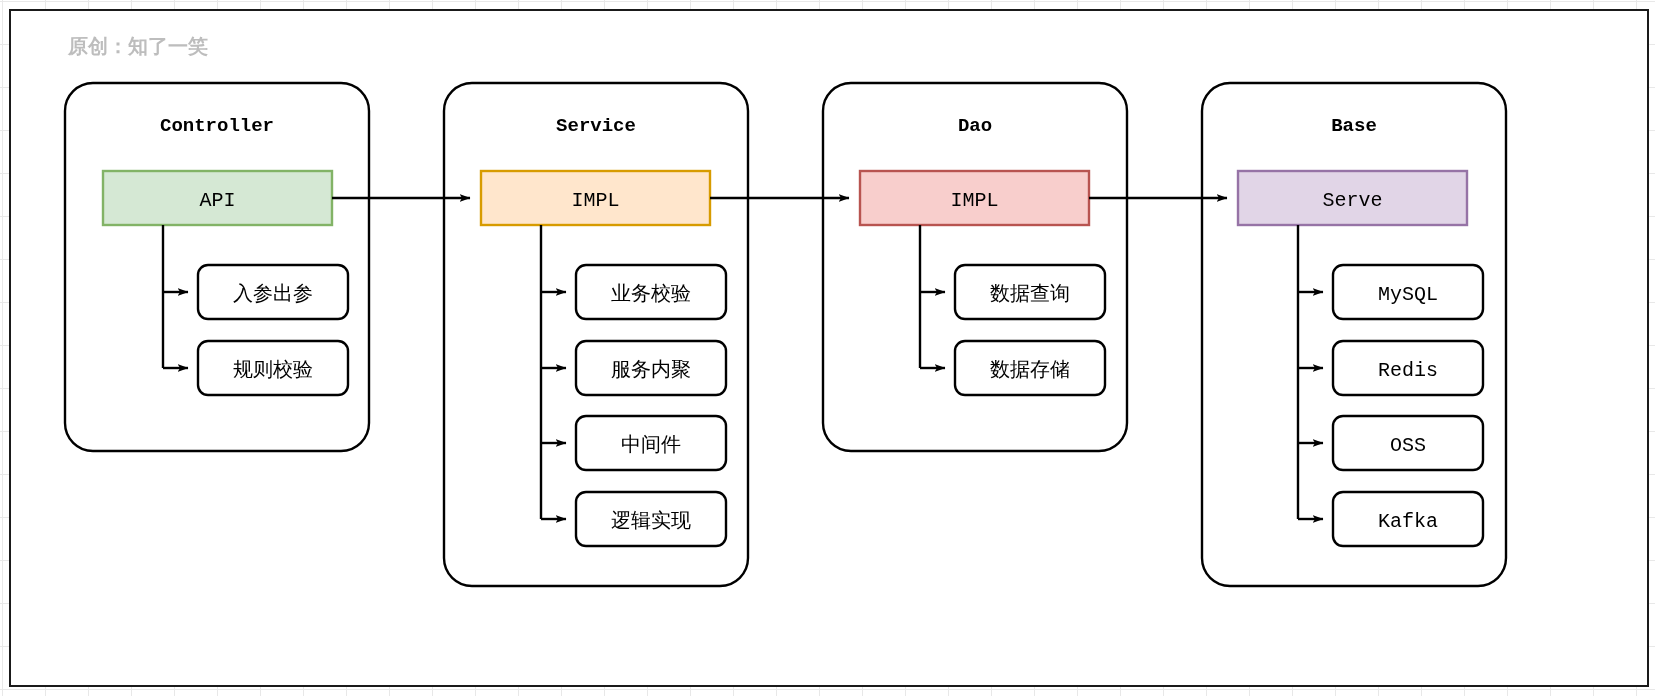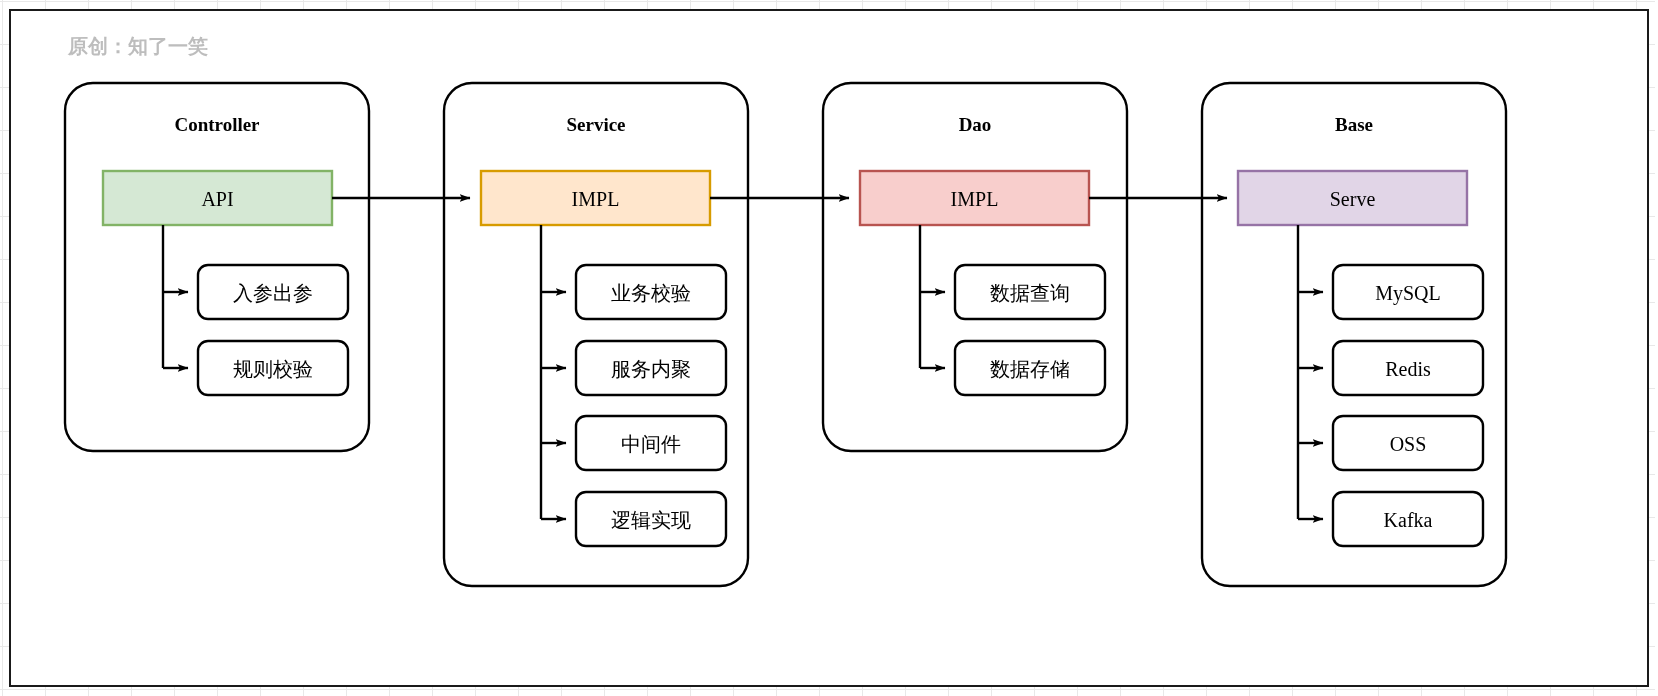--- a/index.html
+++ b/index.html
@@ -7,21 +7,21 @@
     margin: 0;
     padding: 0;
     background: #ffffff;
   }
   #canvas {
     position: relative;
     width: 1655px;
     height: 696px;
     background: #ffffff;
     overflow: hidden;
-    font-family: Liberation Serif, serif;
+    font-family: Liberation Mono, monospace;
   }
   
   #grid-backdrop {
     position: absolute;
     inset: 0;
     background-image:
       linear-gradient(to right, #e8e8e8 1px, transparent 1px),
       linear-gradient(to bottom, #e8e8e8 1px, transparent 1px);
     background-size: 43px 43px;
     background-position: 2px 1px;

